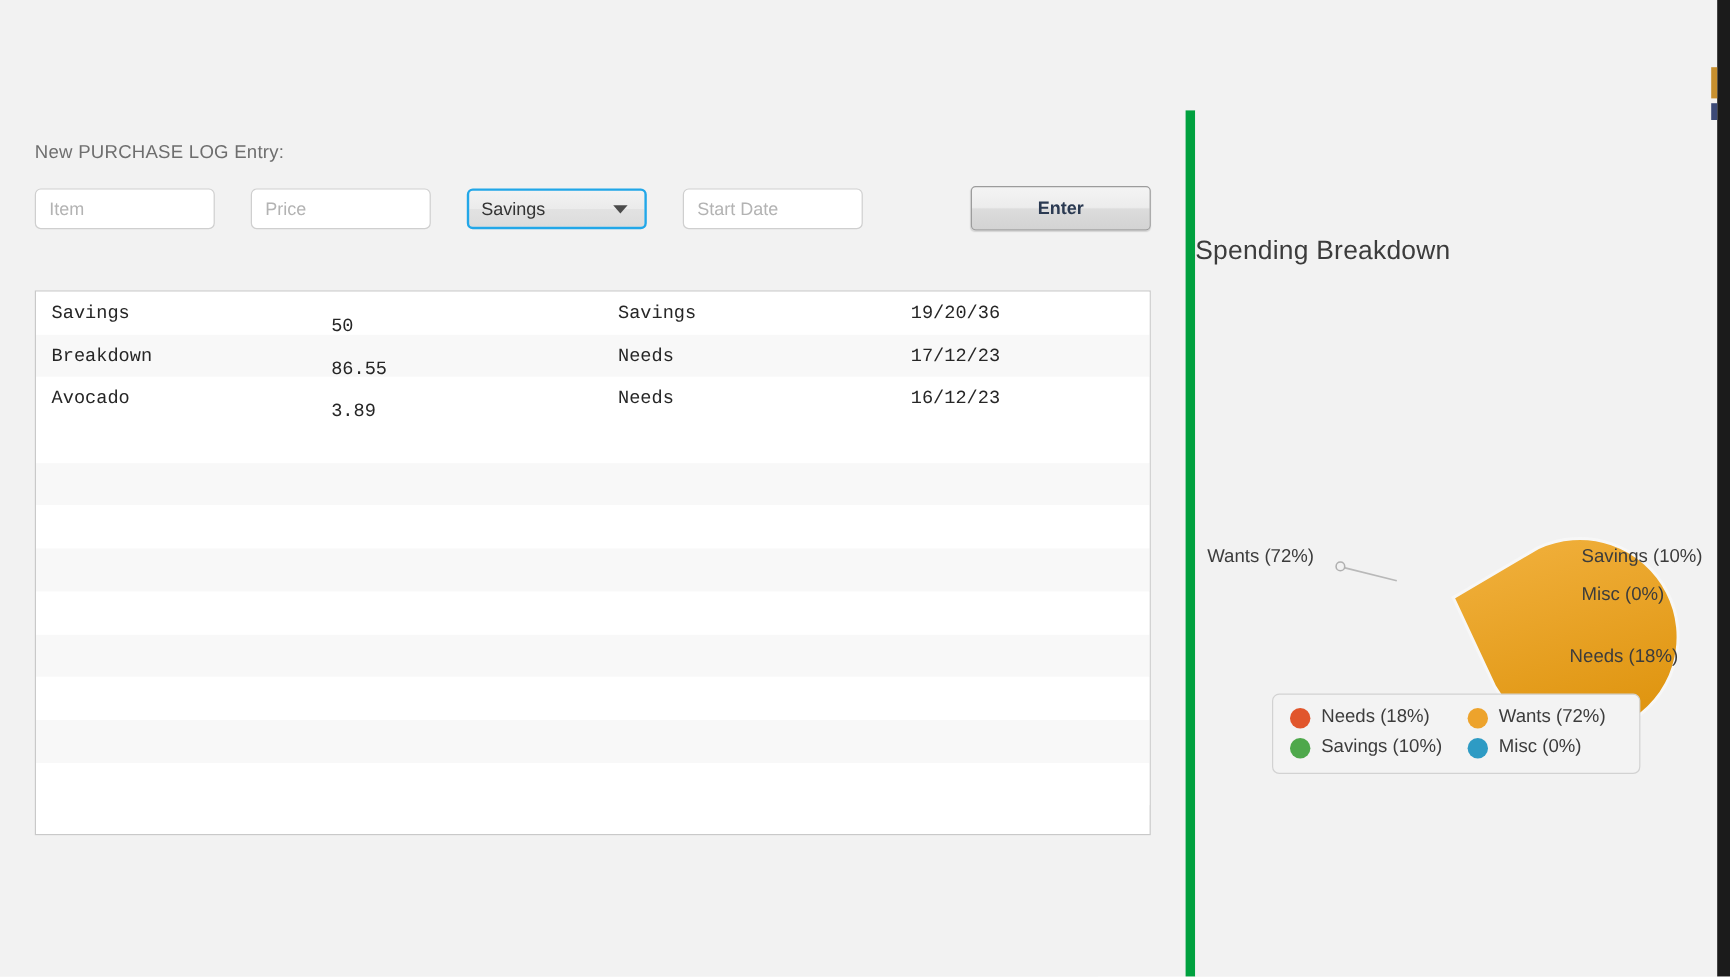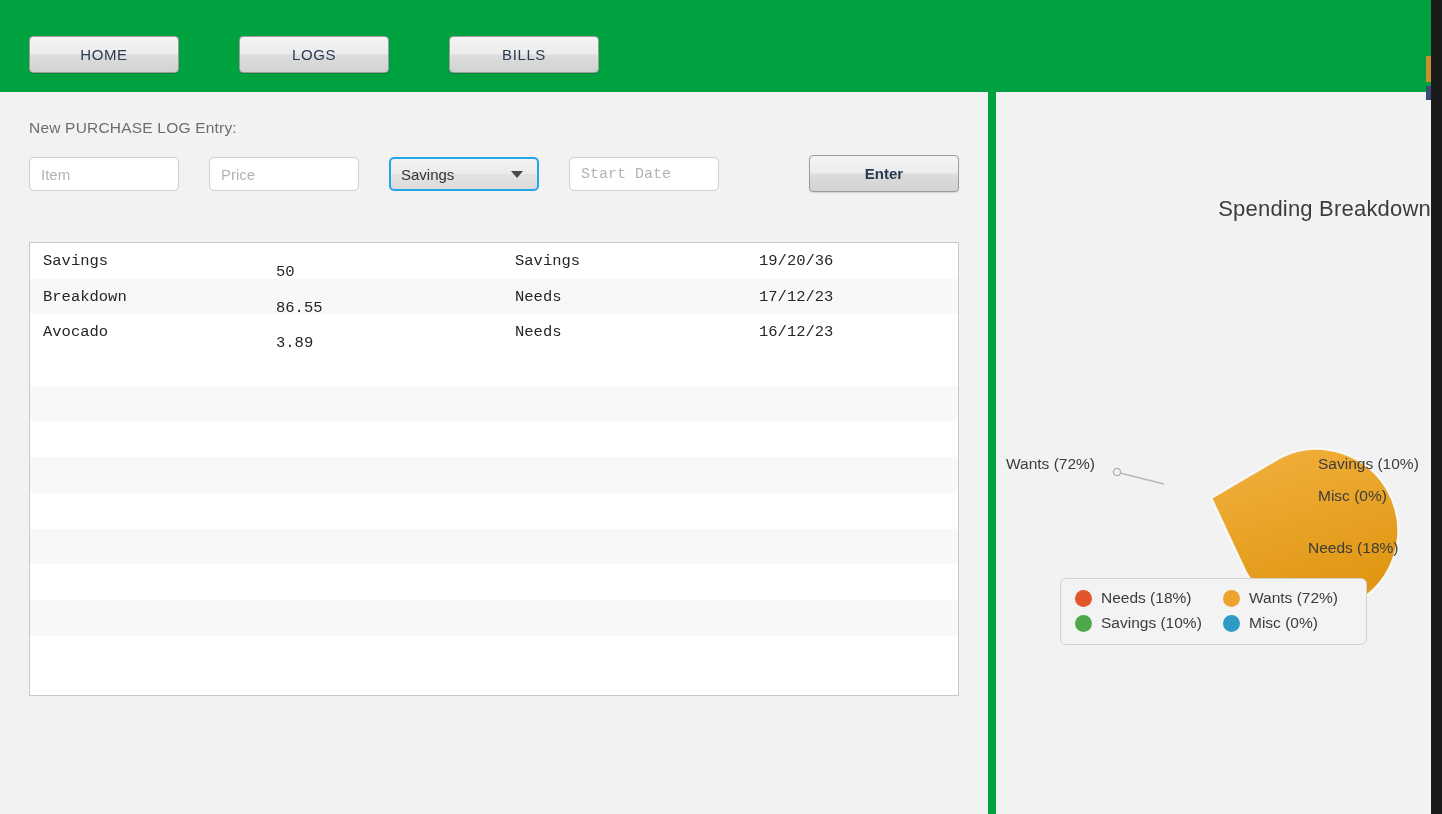--- a/index.html
+++ b/index.html
@@ -84,21 +84,21 @@
     background: #ffffff;
     font-size: 15px;
     font-family: "Liberation Sans", sans-serif;
     color: #3a3a3a;
     padding: 0 11px;
     outline: none;
   }
   .field::placeholder { color: #b3b3b3; }
   #item-field  { left: 29px;  width: 150px; }
   #price-field { left: 209px; width: 150px; }
-  #date-field  { left: 569px; width: 150px; font-family: Liberation Mono, monospace; }
+  #date-field  { left: 569px; width: 150px; }
 
   .select-wrap {
     position: absolute; left: 389px; top: 65px;
     width: 150px; height: 34px;
     box-sizing: border-box;
     border: 2px solid #22a7e8;
     border-radius: 5px;
     background: linear-gradient(to bottom, #f2f2f2 0%, #ebebeb 50%, #e2e2e2 51%, #dcdcdc 100%);
     cursor: pointer;
     display: flex; align-items: center;
@@ -168,21 +168,21 @@
   }
 
   
   .right-pane {
     position: absolute; left: 996px; top: 92px;
     width: 435px; height: 722px;
     background: #f2f2f2;
   }
   .chart-title {
     position: absolute; top: 104px; left: 0; width: 435px;
-    text-align: right;
+    text-align: left;
     font-size: 22px; color: #3c3c3c;
     letter-spacing: .2px;
   }
   .pie-wrap {
     position: absolute; left: 0; top: 0;
     width: 435px; height: 560px;
   }
   .pie-svg { position: absolute; left: 0; top: 0; }
   .pie-label {
     position: absolute;
@@ -218,25 +218,20 @@
     border-radius: 50%;
     margin-right: 9px;
     flex: none;
   }
 </style>
 </head>
 <body>
 
 <div class="app">
 
-  <div class="navbar">
-    <button class="nav-btn">HOME</button>
-    <button class="nav-btn">LOGS</button>
-    <button class="nav-btn">BILLS</button>
-  </div>
 
   <div class="left-pane">
 
     <div class="form-label">New PURCHASE LOG Entry:</div>
 
     <input id="price-field" class="field" type="text" placeholder="Price" style="">
     <input id="item-field" class="field" type="text" placeholder="Item" style="">
 
     <div class="select-wrap">
       <span class="select-value">Savings</span>

